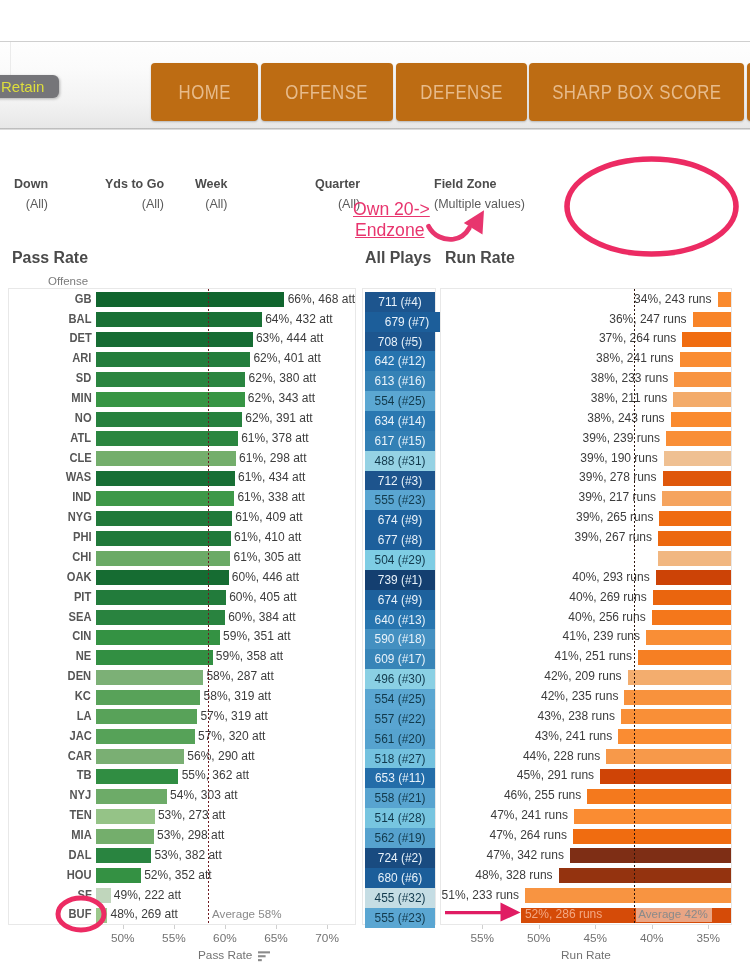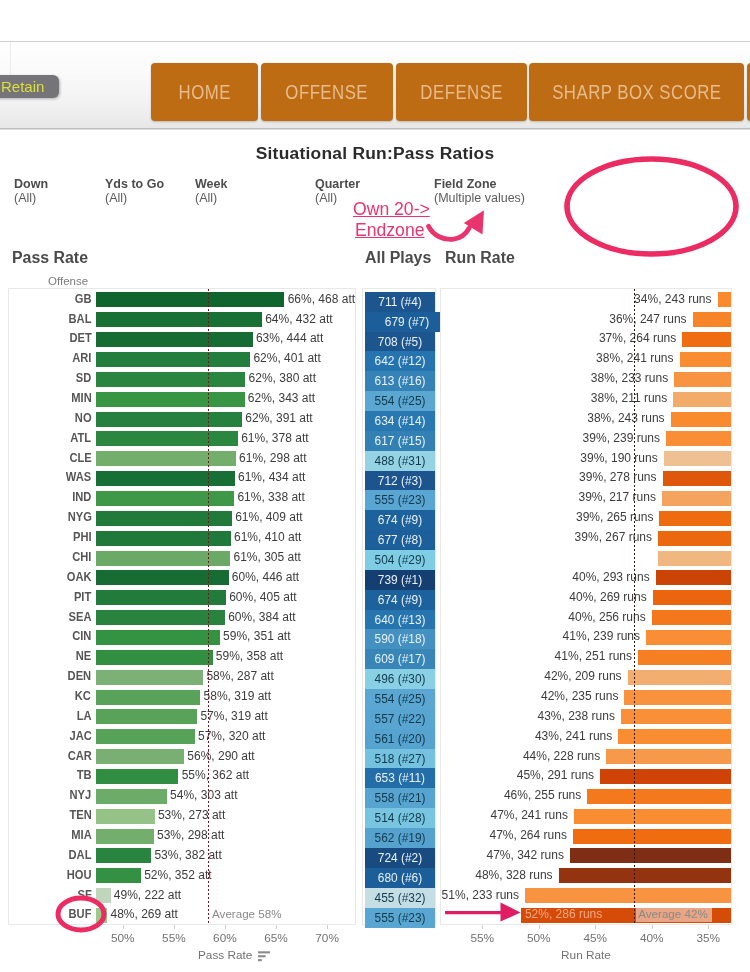--- a/index.html
+++ b/index.html
@@ -34,21 +34,21 @@
   .sitebottom{position:absolute;left:0;top:128px;width:750px;height:2px;
      background:linear-gradient(180deg,#b4b4b4 0%,#c9c9c9 55%,#f2f2f2 100%);}
 
   
   .viz{position:absolute;left:0;top:130px;width:750px;height:842px;background:#fff;}
   .viztitle{position:absolute;left:0;top:13px;width:750px;text-align:center;
      font-size:17.4px;font-weight:bold;color:#2b2b2b;letter-spacing:0.25px;}
 
   .filter{position:absolute;}
   .flabel{font-size:12.5px;font-weight:bold;color:#4c4c4c;white-space:nowrap;}
-  .fvalue{font-size:12.5px;color:#5b5b5b;white-space:nowrap;}
+  .fvalue{font-size:12.5px;color:#5b5b5b;white-space:nowrap;margin-top:6px;text-align:right;}
 
   .slider-box{position:absolute;width:130px;}
   .slabel{font-size:12.5px;font-weight:bold;color:#4c4c4c;white-space:nowrap;
      display:inline-block;transform:scaleX(0.89);transform-origin:left center;}
   .sminmax{position:relative;height:14px;margin-top:9px;}
   .sminmax span{position:absolute;font-size:12.5px;color:#5b5b5b;top:0;}
   .strack{position:relative;width:129px;height:5px;background:#eaeaea;
      border-radius:2.5px;margin-top:6px;}
   .sthumb{position:absolute;left:53px;top:0;width:27px;height:5px;
      background:#bdbdbd;border-radius:2.5px;}
@@ -113,21 +113,20 @@
         </div>
     </div>
     <div style="position:absolute;left:10px;top:0;width:1px;height:34px;background:#ebebeb"></div>
     <div class="retain">
       <span>Retain</span>
     </div>
   </div>
   <div class="sitebottom"></div>
 
   <div class="viz">
-    <div class="viztitle">Situational Run:Pass Ratios</div>
     <div class="filter" style="left:14px;top:47px">
       <div class="flabel">Down</div>
       <div class="fvalue">(All)</div>
     </div>
     <div class="filter" style="left:105px;top:47px">
       <div class="flabel">Yds to Go</div>
       <div class="fvalue">(All)</div>
     </div>
     <div class="filter" style="left:195px;top:47px">
       <div class="flabel">Week</div>

